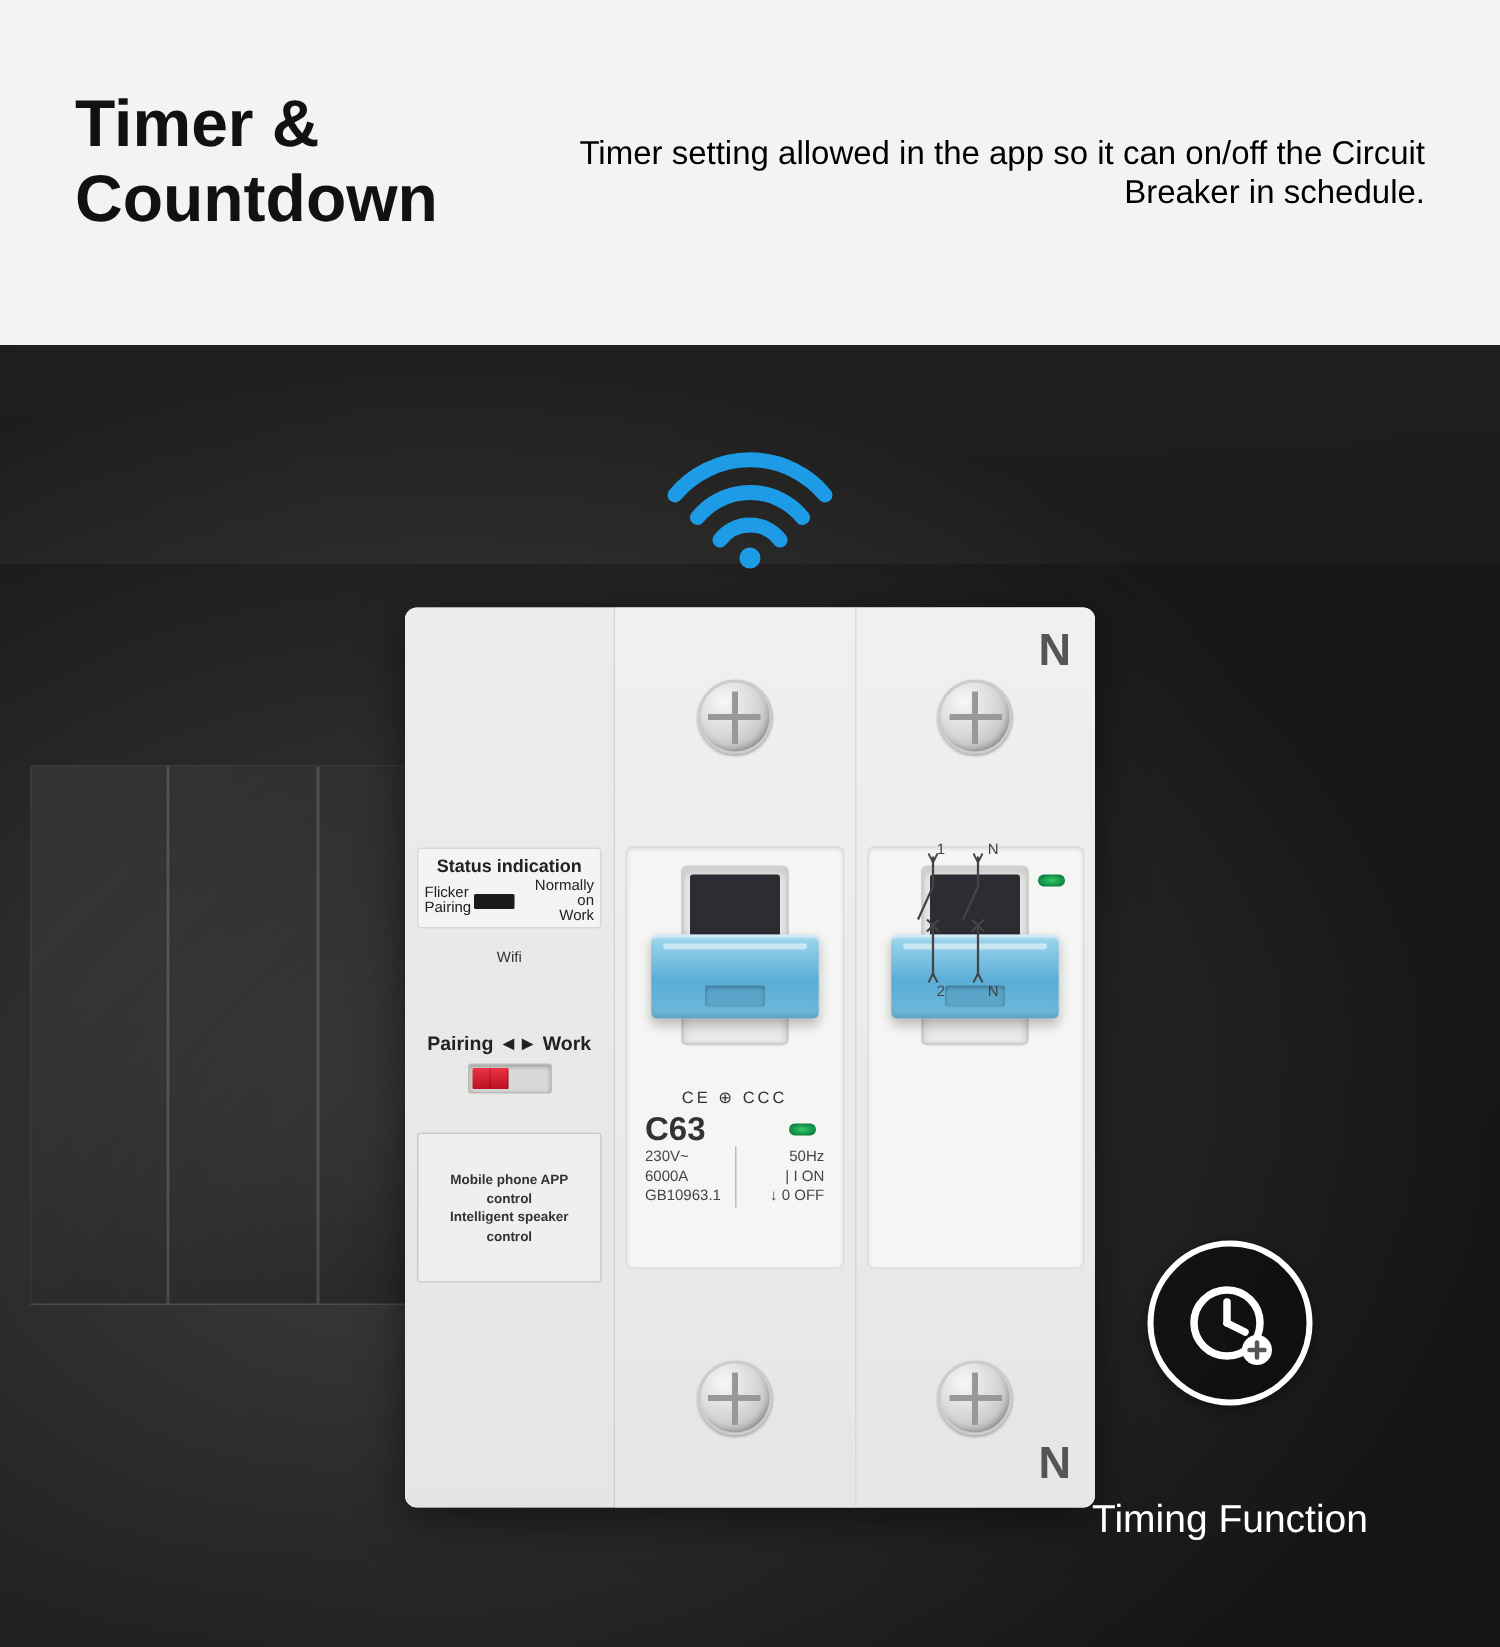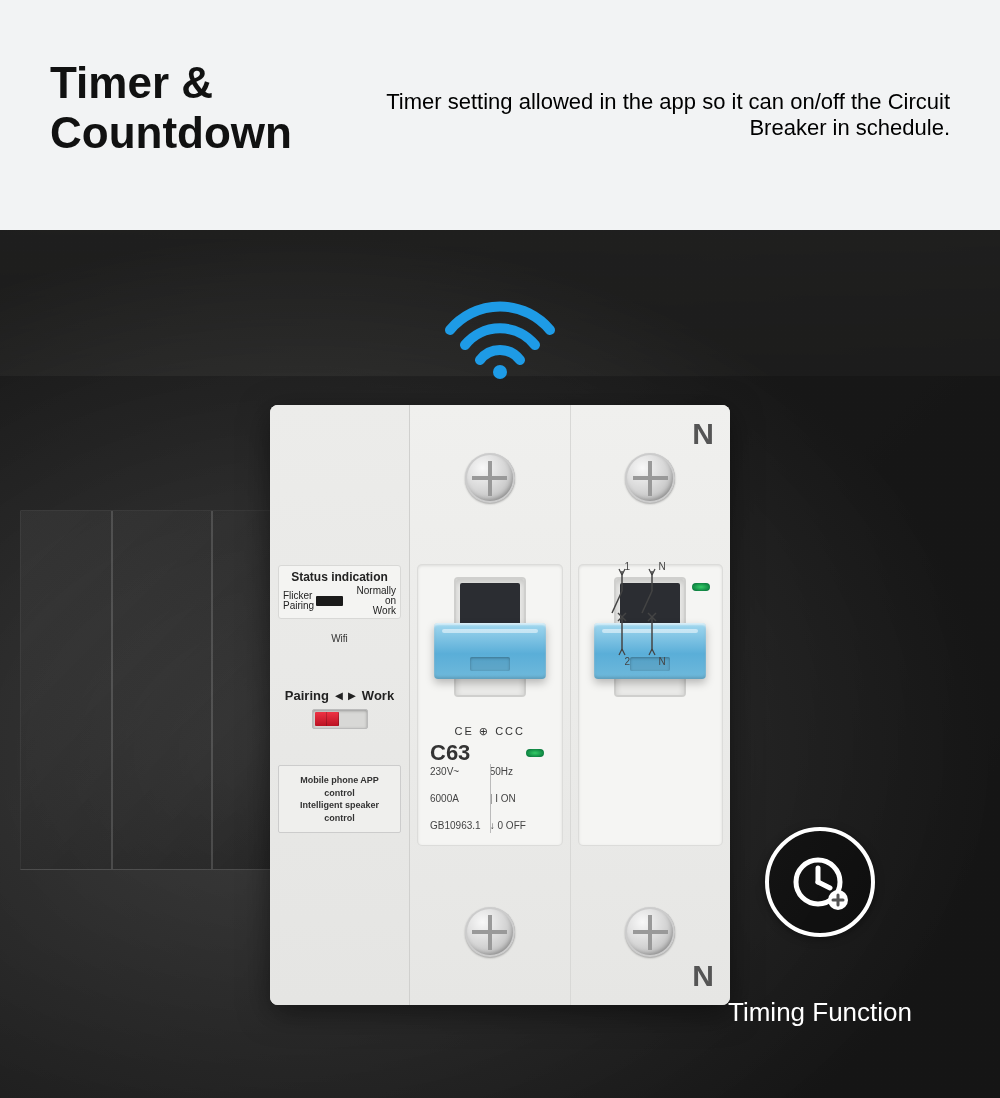--- a/index.html
+++ b/index.html
@@ -23,21 +23,21 @@
     .status-box { background: #f4f4f2; border: 1px solid #d8d8d6; border-radius: 3px; padding: 4px 4px 2px 4px; font-size: 10px; color: #222; }
     .status-title { font-weight: 700; font-size: 12px; text-align: center; margin-bottom: 2px; }
     .status-row { display: flex; justify-content: space-between; align-items: center; }
     .status-slot { width: 28px; height: 10px; background: #1a1a1a; border-radius: 1px; margin: 1px 2px; }
     .wifi-label { text-align: center; font-size: 10px; margin-top: 14px; color: #333; }
     .scb-label { text-align: center; font-size: 14px; font-weight: 700; margin-top: 2px; color: #222; }
     .pairing-row { margin-top: 44px; text-align: center; font-size: 13px; color: #222; font-weight: 600; }
     .red-switch-wrap { margin: 6px auto 0; width: 56px; height: 20px; background: #d8d8d6; border: 1px solid #bbb; border-radius: 2px; box-shadow: inset 0 1px 3px rgba(0,0,0,0.3); position: relative; }
     .red-switch { position: absolute; left: 2px; top: 2px; width: 24px; height: 14px; background: linear-gradient(to bottom,#e34,#b12); border-radius: 1px; display:flex; }
     .red-switch::before,.red-switch::after{content:"";flex:1;border-right:1px solid rgba(0,0,0,0.2);}
-    .fine-print { margin-top: 36px; padding: 8px 6px; border: 1px solid #ccc; border-radius: 2px; font-size: 9px; text-align: center; color: #333; font-weight: 700; line-height: 1.4; background:#efefed; }
+    .fine-print { margin-top: 26px; padding: 24px 6px; border: 1px solid #ccc; border-radius: 2px; font-size: 9px; text-align: center; color: #333; font-weight: 700; line-height: 1.4; background:#efefed; }
 
     .right-module { flex: 1; background: linear-gradient(to bottom, #f0f0ee 0%, #e6e6e4 100%); border-radius: 0 8px 8px 0; position: relative; display: flex; }
     .pole { flex: 1; position: relative; border-left: 1px solid #d8d8d6; }
     .pole:first-child { border-left: none; }
 
     .n-label { position: absolute; right: 16px; top: 12px; font-size: 30px; font-weight: 700; color: #555; }
     .n-label.bottom { top: auto; bottom: 12px; }
 
     .screw { position: absolute; left: 50%; transform: translateX(-50%); width: 50px; height: 50px; border-radius: 50%; background: radial-gradient(circle at 35% 30%, #f8f8f8, #d8d8d8 45%, #aaa); box-shadow: inset 0 0 0 2px #ccc, inset -2px -3px 5px rgba(0,0,0,0.3), 0 1px 2px rgba(0,0,0,0.3); display:flex; align-items:center; justify-content:center; }
     .screw::before,.screw::after{content:"";position:absolute;background:#999;}
@@ -51,22 +51,22 @@
     .toggle-slot { position: absolute; top: 12px; left: 50%; transform: translateX(-50%); width: 72px; height: 120px; background: #eaeae8; border: 2px solid #cfcfcd; border-radius: 4px; box-shadow: inset 0 3px 6px rgba(0,0,0,0.15); }
     .toggle-dark { position: absolute; top: 4px; left: 4px; right: 4px; height: 48px; background: #2b2d32; border-radius: 2px; }
     .toggle-blue { position: absolute; top: 44px; left: -22px; right: -22px; height: 56px; background: linear-gradient(to bottom, #a3d8ef 0%, #5aaed8 55%, #6fb9db 100%); border-radius: 4px; box-shadow: 0 4px 8px rgba(0,0,0,0.25), inset 0 2px 2px rgba(255,255,255,0.6), inset 0 -2px 3px rgba(0,0,0,0.15); }
     .blue-notch { position:absolute; bottom:8px; left:50%; transform:translateX(-50%); width:40px; height:14px; background: rgba(0,0,0,0.08); border-radius:2px; box-shadow: inset 0 1px 3px rgba(0,0,0,0.3);}
     .toggle-blue::before{content:"";position:absolute;top:6px;left:8px;right:8px;height:4px;background:rgba(255,255,255,0.5);border-radius:2px;}
 
     .lower-info { position: absolute; bottom: 8px; left: 8px; right: 8px; height: 112px; display:flex; flex-direction:column; }
     .ce-row { font-size: 11px; color:#333; text-align:center; letter-spacing:2px; margin-bottom:2px;}
     .c63-row { display:flex; align-items:center; gap:6px; font-size:22px; font-weight:700; color:#333; padding:0 4px;}
     .led { width: 18px; height:8px; background: radial-gradient(ellipse,#3c6,#063); border-radius:4px; margin-left:auto; margin-right:6px;}
-    .spec-grid { display:grid; grid-template-columns: 1fr 1fr; font-size:10px; color:#444; padding:0 4px; row-gap:16px;}
-    .spec-grid .r { }
+    .spec-grid { display:grid; grid-template-columns: 1fr 1fr; font-size:10px; color:#444; padding:0 4px; row-gap:2px;}
+    .spec-grid .r { text-align:right; }
     .divider-v { position:absolute; top:-2px; bottom:-2px; left:50%; width:1px; background:#bbb;}
 
     .diagram { position:absolute; left:10px; right:10px; top:0; bottom:0; }
     .diagram .led2 { position:absolute; top:26px; right:10px; width: 18px; height:8px; background: radial-gradient(ellipse,#3c6,#063); border-radius:4px;}
     .diag-svg { position:absolute; left:10px; top:6px; }
     .diag-labels { font-size:10px; color:#444; position:absolute; }
 
     .timing-badge { position: absolute; right: 88px; bottom: 70px; display: flex; flex-direction: column; align-items: center; color: #fff; gap: 48px; }
     .badge-circle { width: 110px; height: 110px; border-radius: 50%; background: rgba(0,0,0,0.4); border: 4px solid #fff; display:flex; align-items:center; justify-content:center; box-shadow: 0 2px 10px rgba(0,0,0,0.4); }
     .timing-label { margin-top: 12px; font-size: 26px; color: #fff; font-weight: 400; }

